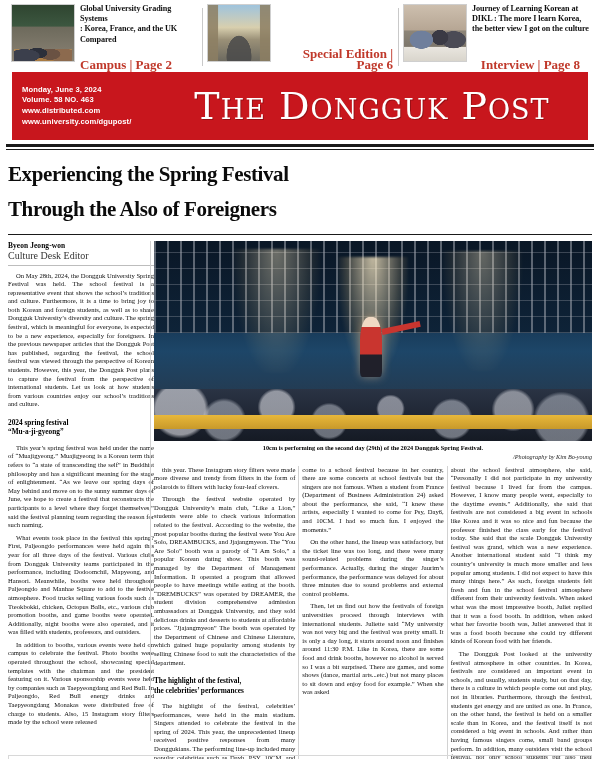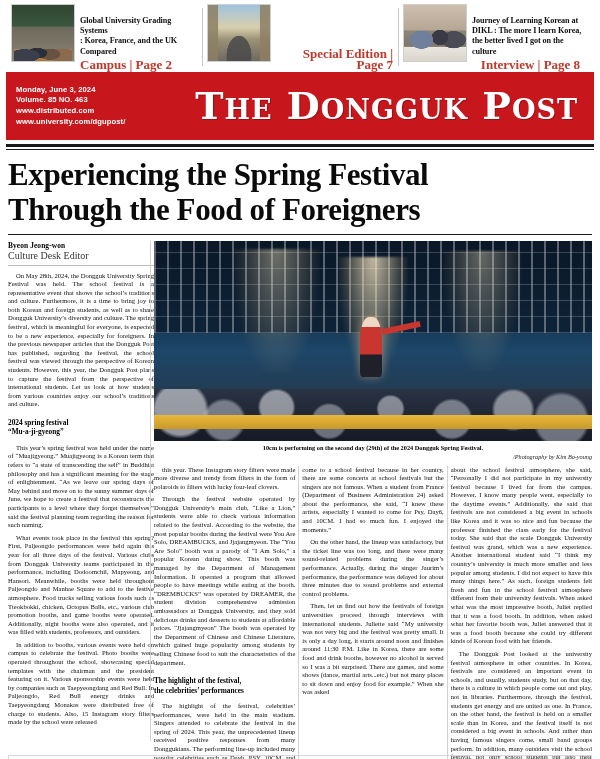--- a/index.html
+++ b/index.html
@@ -40,21 +40,20 @@
     border: 1px solid #cfcfcf;
     overflow: hidden;
     position: relative;
   }
   .teaser-text {
     flex: 1 1 auto;
     display: flex;
     flex-direction: column;
     justify-content: flex-start;
     min-width: 0;
-    margin-top: 12px;
   }
   .teaser-title {
     font-size: 8.2px;
     line-height: 10.2px;
     font-weight: bold;
     letter-spacing: -0.1px;
     color: #111;
   }
   .teaser-meta {
     font-size: 13px;
@@ -101,44 +100,44 @@
     content:""; position:absolute; inset:0;
     background:
       radial-gradient(ellipse at 28% 62%, #6f7f9c 0 18%, transparent 19%),
       radial-gradient(ellipse at 58% 58%, #3a3a44 0 16%, transparent 17%),
       radial-gradient(ellipse at 80% 62%, #4b4b55 0 17%, transparent 18%),
       linear-gradient(180deg, transparent 74%, #e9e6df 75%, #d9d5cc 100%);
   }
 
   
   .masthead {
-    margin: 0 6px;
+    margin: 0 12px;
     background: #c8161d;
     height: 68px;
     display: flex;
     align-items: center;
     padding: 0 10px;
     position: relative;
   }
   .masthead-info {
     color: #fff;
     font-family: "Liberation Sans", sans-serif;
     font-size: 7.6px;
     line-height: 10.6px;
     font-weight: bold;
     letter-spacing: 0.1px;
     width: 150px;
     flex: 0 0 150px;
   }
   .masthead-title {
     flex: 1 1 auto;
-    text-align: right;
+    text-align: center;
     color: #ffffff;
     font-family: "DejaVu Serif", serif;
-    font-weight: bold;
+    font-weight: normal;
     font-size: 38px;
     letter-spacing: 1px;
     line-height: 1;
     padding-right: 6px;
     text-shadow: 1px 1px 0 rgba(0,0,0,.25);
     font-variant: small-caps;
   }
   .rule-thick {
     margin: 4px 6px 0 6px;
     height: 3px;
@@ -148,21 +147,21 @@
     margin: 1.5px 6px 0 6px;
     height: 1px;
     background: #1a1a1a;
   }
 
   
   .headline {
     margin: 7px 8px 0 8px;
     font-family: "Liberation Serif", serif;
     font-weight: bold;
-    font-size: 31px;
+    font-size: 21px;
     line-height: 35px;
     letter-spacing: -0.4px;
     color: #0b0b0b;
   }
   .headline-rule {
     margin: 7px 8px 0 8px;
     height: 1px;
     background: #1a1a1a;
   }
 
@@ -318,52 +317,52 @@
         <div class="teaser-title">Global University Grading Systems<br>: Korea, France, and the UK Compared</div>
         <div class="teaser-meta">Campus | Page 2</div>
       </div>
     </div>
 
     <div class="teaser">
       <div class="teaser-thumb">
           <div class="art-street"></div>
         </div>
       <div class="teaser-text">
-        <div class="teaser-meta right">Special Edition | Page 7</div>
+        <div class="teaser-meta right">Special Edition | Page 6</div>
       </div>
     </div>
 
     <div class="teaser">
       <div class="teaser-thumb">
           <div class="art-room"></div>
         </div>
       <div class="teaser-text">
-        <div class="teaser-title">Journey of Learning Korean at DIKL : The more I learn Korea, the better lived I got on the culture</div>
+        <div class="teaser-title">Journey of Learning Korean at DIKL : The more I learn Korea, the better view I got on the culture</div>
         <div class="teaser-meta center">Interview | Page 8</div>
       </div>
     </div>
 
   </div>
 
   <div class="masthead">
     <div class="masthead-info">
       <div>Monday, June 3, 2024</div>
-      <div>Volume. 85 NO. 463</div>
+      <div>Volume. 58 NO. 463</div>
       <div>www.distributed.com</div>
       <div>www.university.com/dgupost/</div>
     </div>
     <div class="masthead-title">The Dongguk Post</div>
   </div>
 
   <div class="rule-thick"></div>
   <div class="rule-thin"></div>
 
   <div class="headline">
     <div>Experiencing the Spring Festival</div>
-    <div>Through the Food of Foreigners</div>
+    <div>Through the Also of Foreigners</div>
   </div>
   <div class="headline-rule"></div>
 
   <div class="article">
 
     <div class="col">
       <div class="byline-name">Byeon Jeong-won</div>
       <div class="byline-role">Culture Desk Editor</div>
       <div class="byline-rule"></div>
 

